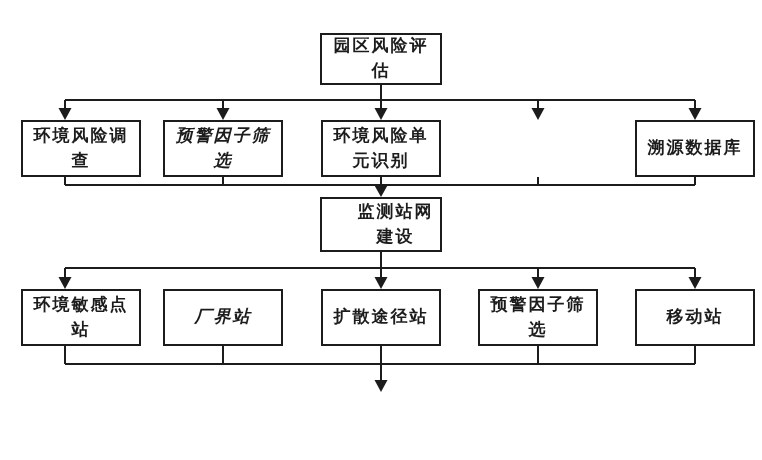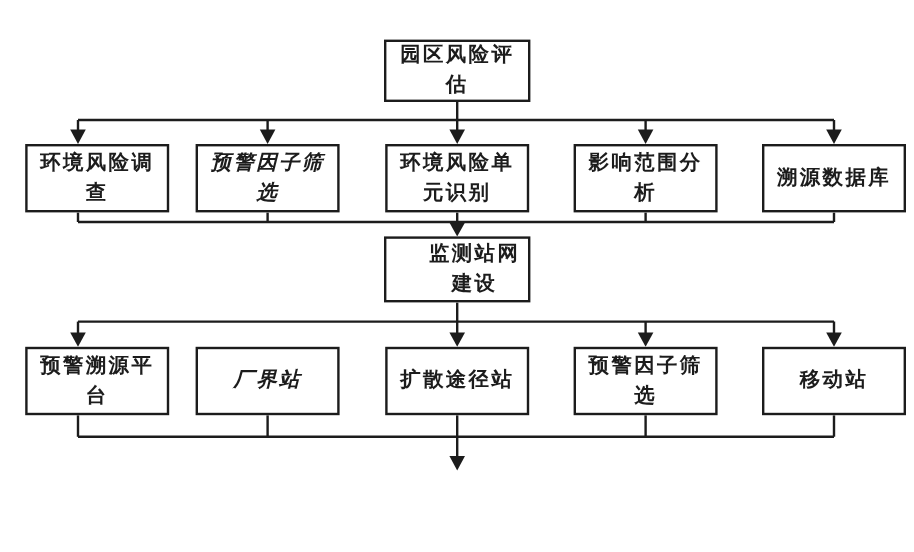--- a/index.html
+++ b/index.html
@@ -112,25 +112,24 @@
     <path d="M65 364 L695 364"></path>
     <path d="M381 364 L381 382"></path> 
       <polygon points="374.5,380 387.5,380 381,392"></polygon>
   </svg>
 
   <div class="node center-col r-top">园区风险评估</div>
 
   <div class="node c1 r-two">环境风险调查</div>
   <div class="node c2 r-two">预警因子筛选</div>
   <div class="node c3 r-two">环境风险单元识别</div>
-  <div class="node c4 r-two">影响范围分析</div>
   <div class="node c5 r-two">溯源数据库</div>
 
   <div class="node center-col r-mid">监测站网建设</div>
 
-  <div class="node c1 r-four">预警溯源平台</div>
+  <div class="node c1 r-four">环境敏感点站</div>
   <div class="node c2 r-four">厂界站</div>
   <div class="node c3 r-four">扩散途径站</div>
   <div class="node c4 r-four">预警因子筛选</div>
   <div class="node c5 r-four">移动站</div>
 
 
 </div>
 
 </body></html>

